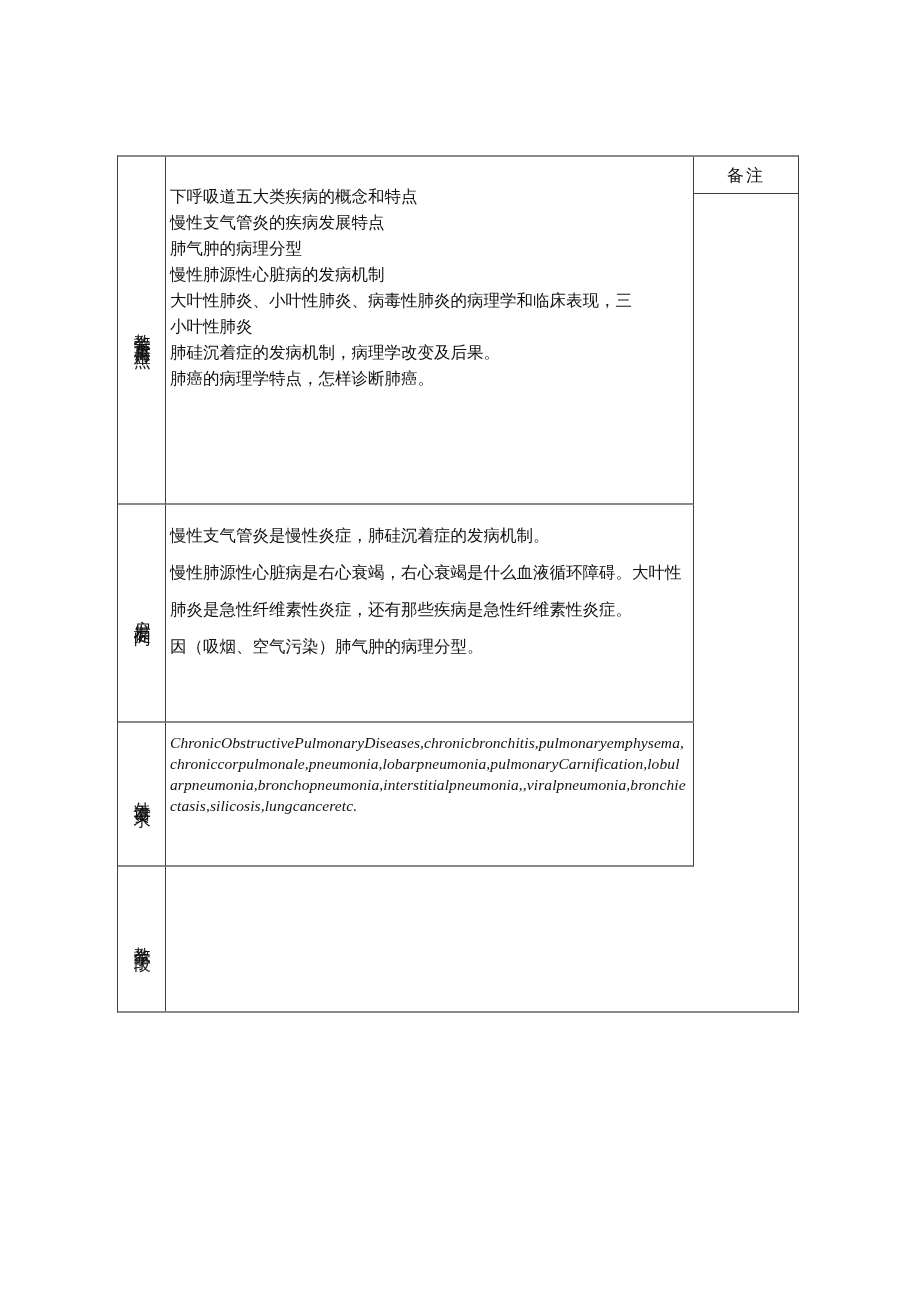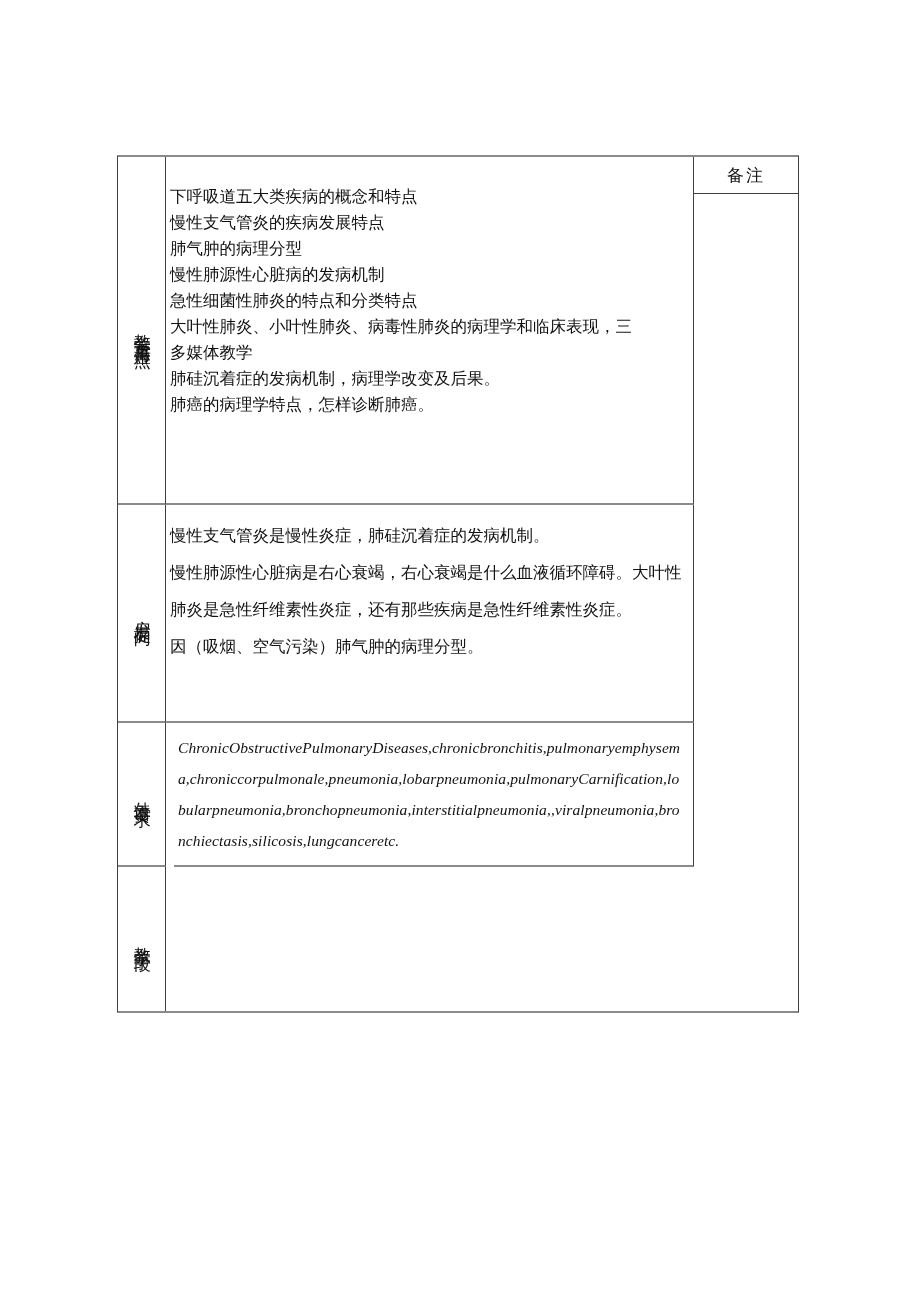--- a/index.html
+++ b/index.html
@@ -54,25 +54,24 @@
     font-size:16.5px; line-height:26px;
   }
   .cnt2 {
     grid-row:3;
     padding:12px 4px 0 4px;
     font-size:16.5px; line-height:37px;
   }
   .cnt3 {
     grid-row:4;
     padding:9px 6px 0 4px;
-    font-size:15.5px; line-height:31px;
+    font-size:15.5px; line-height:21px;
     font-style:italic;
     word-break:break-all;
     letter-spacing:0.1px;
-    margin-left:8px;
   }
   .cnt4 {
     grid-row:5;
     display:flex; align-items:center;
     padding-left:6px;
     font-size:20px;
     font-style:italic;
     letter-spacing:2px;
   }
   .ln { white-space:nowrap; }
@@ -93,23 +92,22 @@
   <div class="tbl">
 
     <div class="cell label vline lab1 hline2">
       <span class="vtext">教学重点与难点</span>
     </div>
     <div class="cell content vline cnt1 hline2">
       <div class="ln">下呼吸道五大类疾病的概念和特点</div>
       <div class="ln">慢性支气管炎的疾病发展特点</div>
       <div class="ln">肺气肿的病理分型</div>
       <div class="ln">慢性肺源性心脏病的发病机制</div>
-      <div class="ln">急性细菌性肺炎的特点和分类特点</div>
       <div class="ln">大叶性肺炎、小叶性肺炎、病毒性肺炎的病理学和临床表现，三</div>
-      <div class="ln">多媒体教学</div>
+      <div class="ln">小叶性肺炎</div>
       <div class="ln">肺硅沉着症的发病机制，病理学改变及后果。</div>
       <div class="ln">肺癌的病理学特点，怎样诊断肺癌。</div>
     </div>
 
     <div class="cell rheader">
       <span>备注</span>
     </div>
     <div class="cell rbody"></div>
 
     <div class="cell label vline lab2 hline2">

